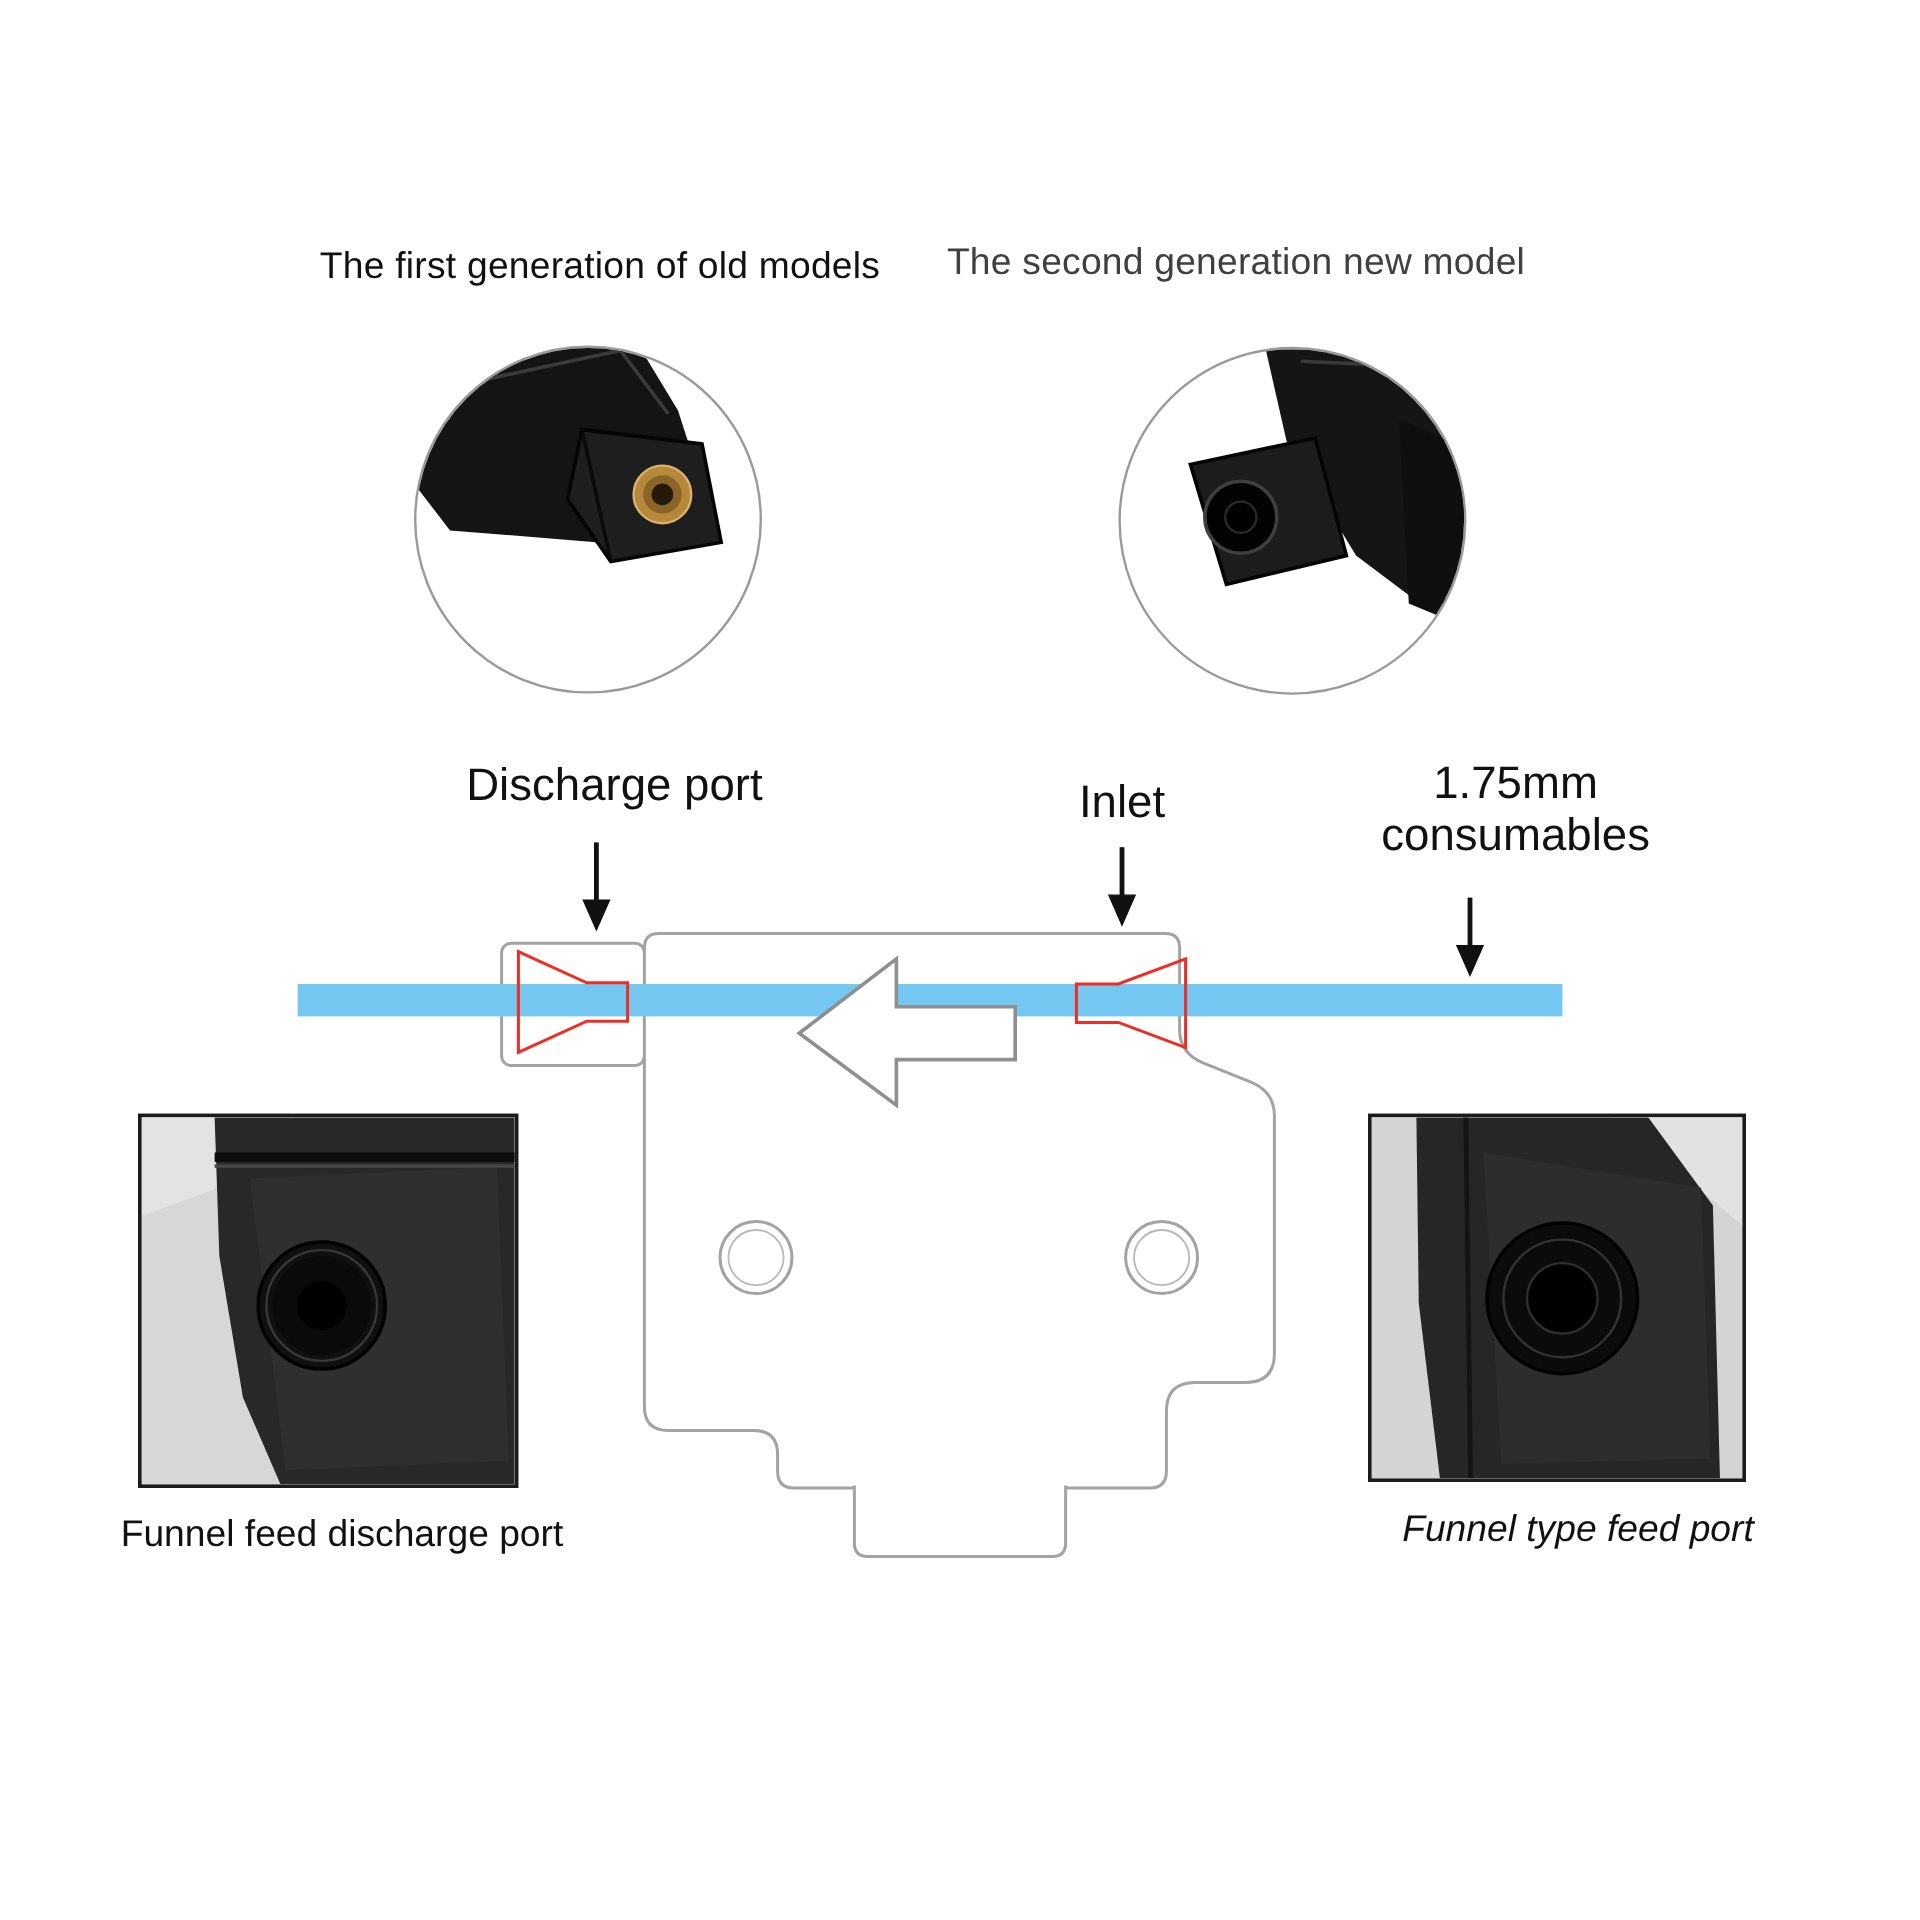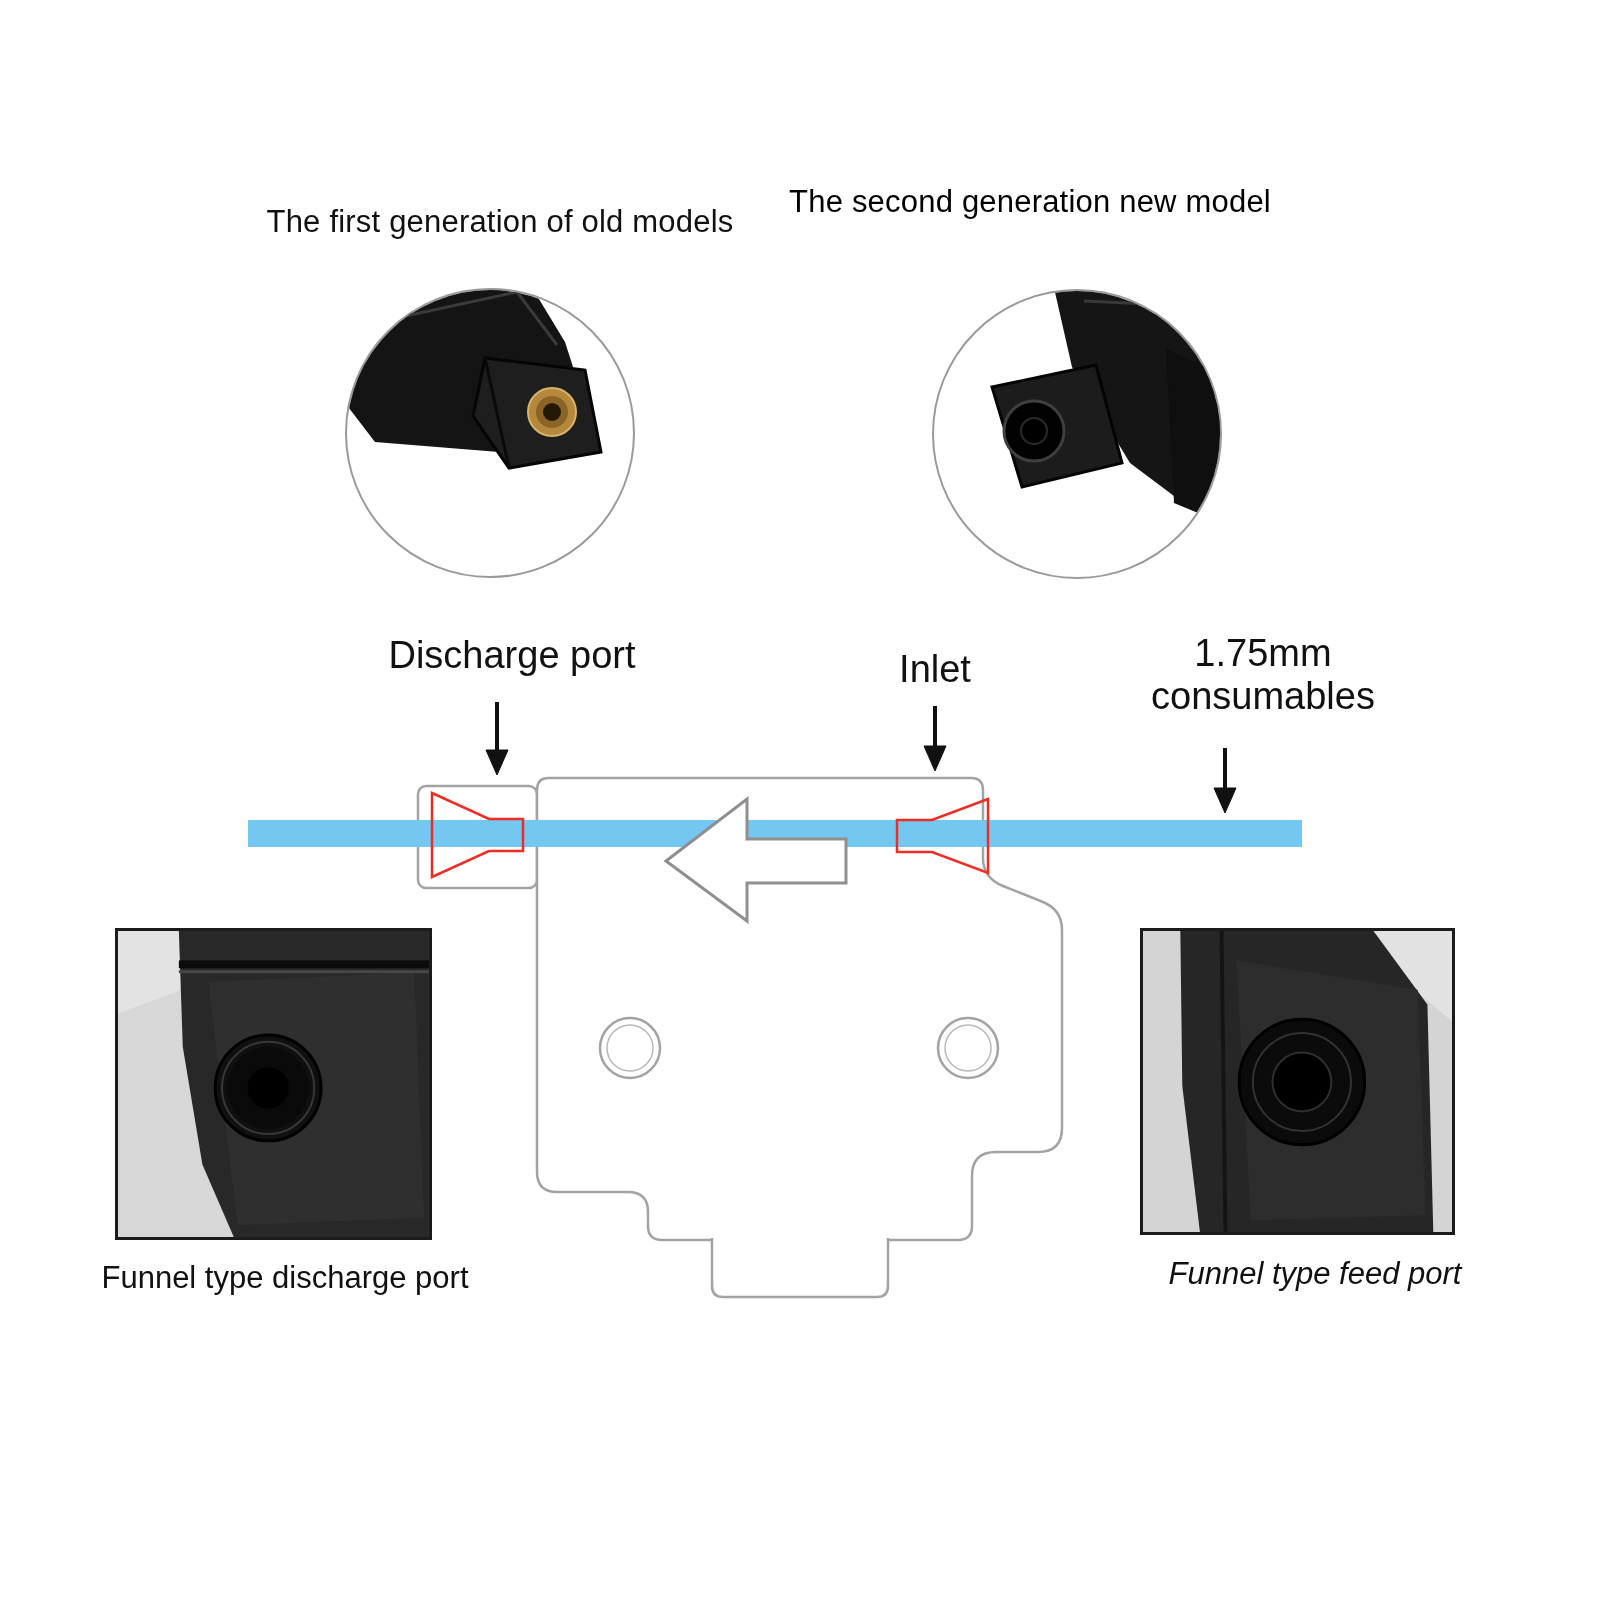--- a/index.html
+++ b/index.html
@@ -3,21 +3,21 @@
 <meta charset="utf-8">
 <style>
   html,body { margin:0; padding:0; background:#ffffff; }
   .canvas {
     position:relative; width:1600px; height:1600px; background:#ffffff;
     font-family:"Liberation Sans", sans-serif; color:#111; overflow:hidden;
   }
   .abs { position:absolute; }
   .title { font-size:31px; text-align:center; letter-spacing:0.2px; }
   .title-old { left:240px; top:204px; width:520px; color:#111111; }
-  .title-new { left:770px; top:184px; width:520px; color:#000000; }
+  .title-new { left:770px; top:200px; width:520px; color:#404040; }
   .circle-photo {
     border-radius:50%; overflow:hidden; border:2px solid #9a9a9a; background:#fff;
   }
   .circle-old { left:345px; top:288px; width:286px; height:286px; }
   .circle-new { left:932px; top:289px; width:286px; height:286px; }
   .circle-photo svg { display:block; width:100%; height:100%; }
   .diagram-svg { position:absolute; left:0; top:0; width:1600px; height:1600px; pointer-events:none; }
   .port-label { font-size:38px; text-align:center; color:#111; }
   .label-discharge { left:361px; top:634px; width:302px; }
   .label-inlet { left:835px; top:648px; width:200px; }
@@ -143,16 +143,16 @@
         <polygon points="95,30 280,60 288,290 110,295" fill="#2d2d2d"></polygon>
         <circle cx="162" cy="154" r="64" fill="#0b0b0b"></circle>
         <circle cx="162" cy="154" r="64" fill="none" stroke="#000000" stroke-width="3"></circle>
         <circle cx="162" cy="154" r="50" fill="none" stroke="#333333" stroke-width="2"></circle>
         <circle cx="162" cy="154" r="30" fill="#000000"></circle>
         <circle cx="162" cy="154" r="30" fill="none" stroke="#2f2f2f" stroke-width="2"></circle>
       </g>
     </svg>
   </div>
 
-  <div class="abs caption caption-discharge">Funnel type discharge port</div>
+  <div class="abs caption caption-discharge">Funnel feed discharge port</div>
   <div class="abs caption caption-feed">Funnel type feed port</div>
 
 </div>
 
 </body></html>

